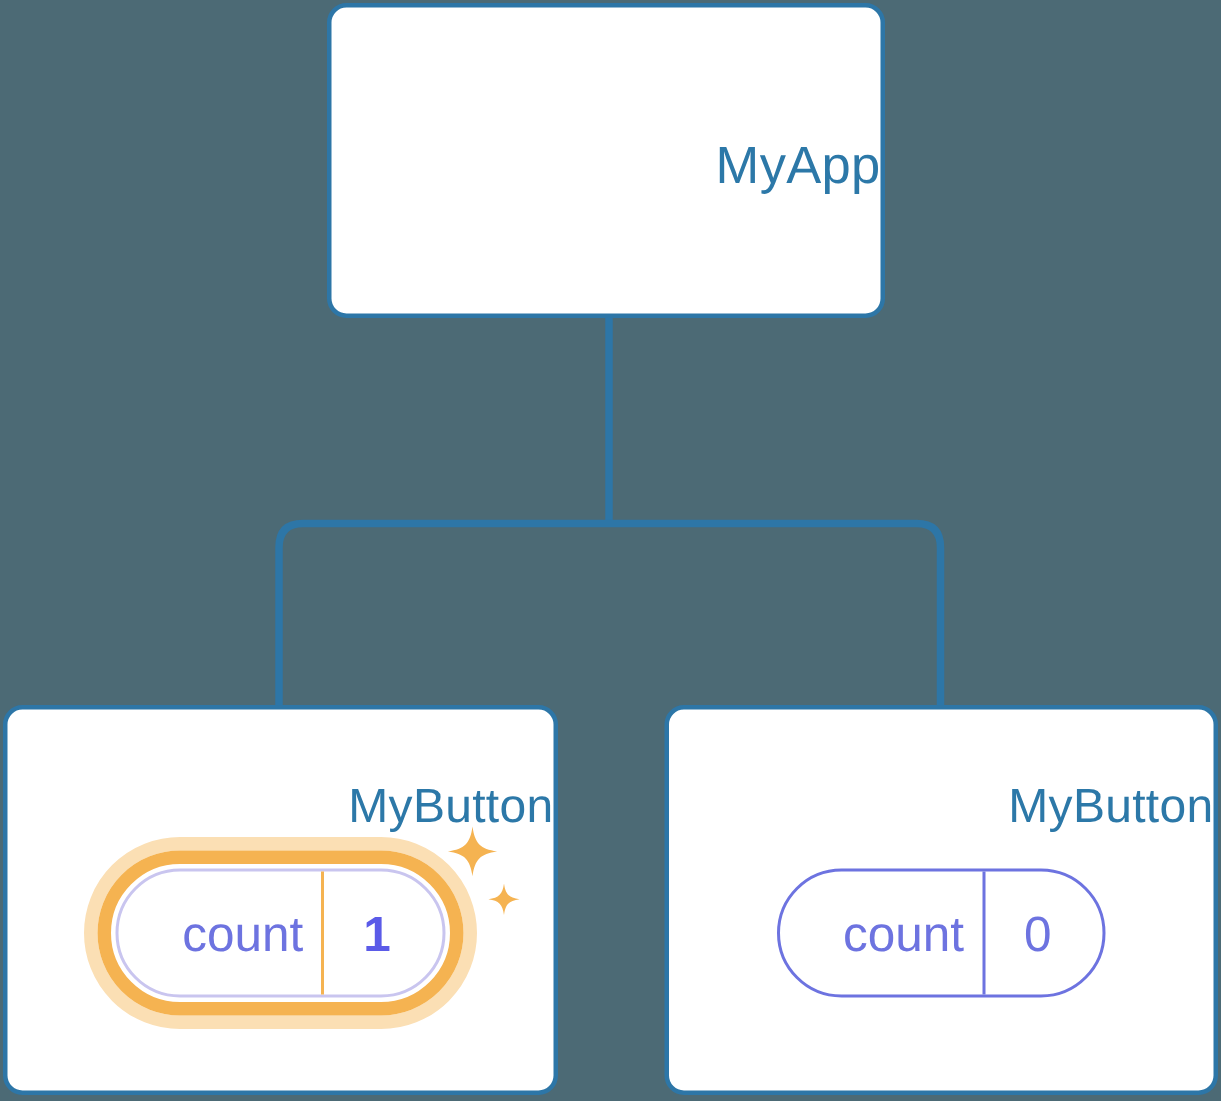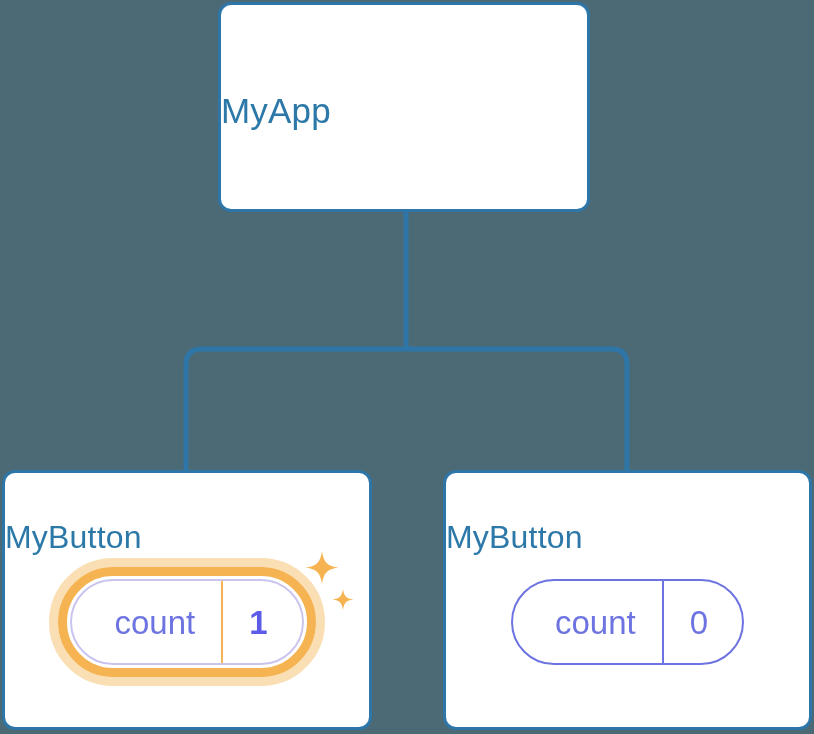--- a/index.html
+++ b/index.html
@@ -34,21 +34,21 @@
   .node {
     position: absolute;
     background: #ffffff;
     border: 3px solid #2d76a7;
     border-radius: 13px;
   }
 
   .node-title {
     position: absolute;
     left: 0; right: 0;
-    text-align: left;
+    text-align: right;
     color: #2c78a8;
     font-weight: 400;
     letter-spacing: 0.2px;
     white-space: nowrap;
   }
 
   #node-root {
     left: 218px;
     top: 2px;
     width: 372px;
@@ -101,21 +101,21 @@
   .pill-key,
   .pill-val {
     display: flex;
     align-items: center;
     justify-content: center;
     font-size: 33px;
     line-height: 1;
     color: #6d73e0;
   }
   .pill-key {
-    padding: 0 26px 0 42px;
+    padding: 0 12px 0 42px;
   }
   .pill-val {
     padding: 0 34px 0 26px;
     border-left: 2px solid #6d73e0;
   }
 
   
   .pill-highlight-wrap {
     position: relative;
     display: inline-block;

